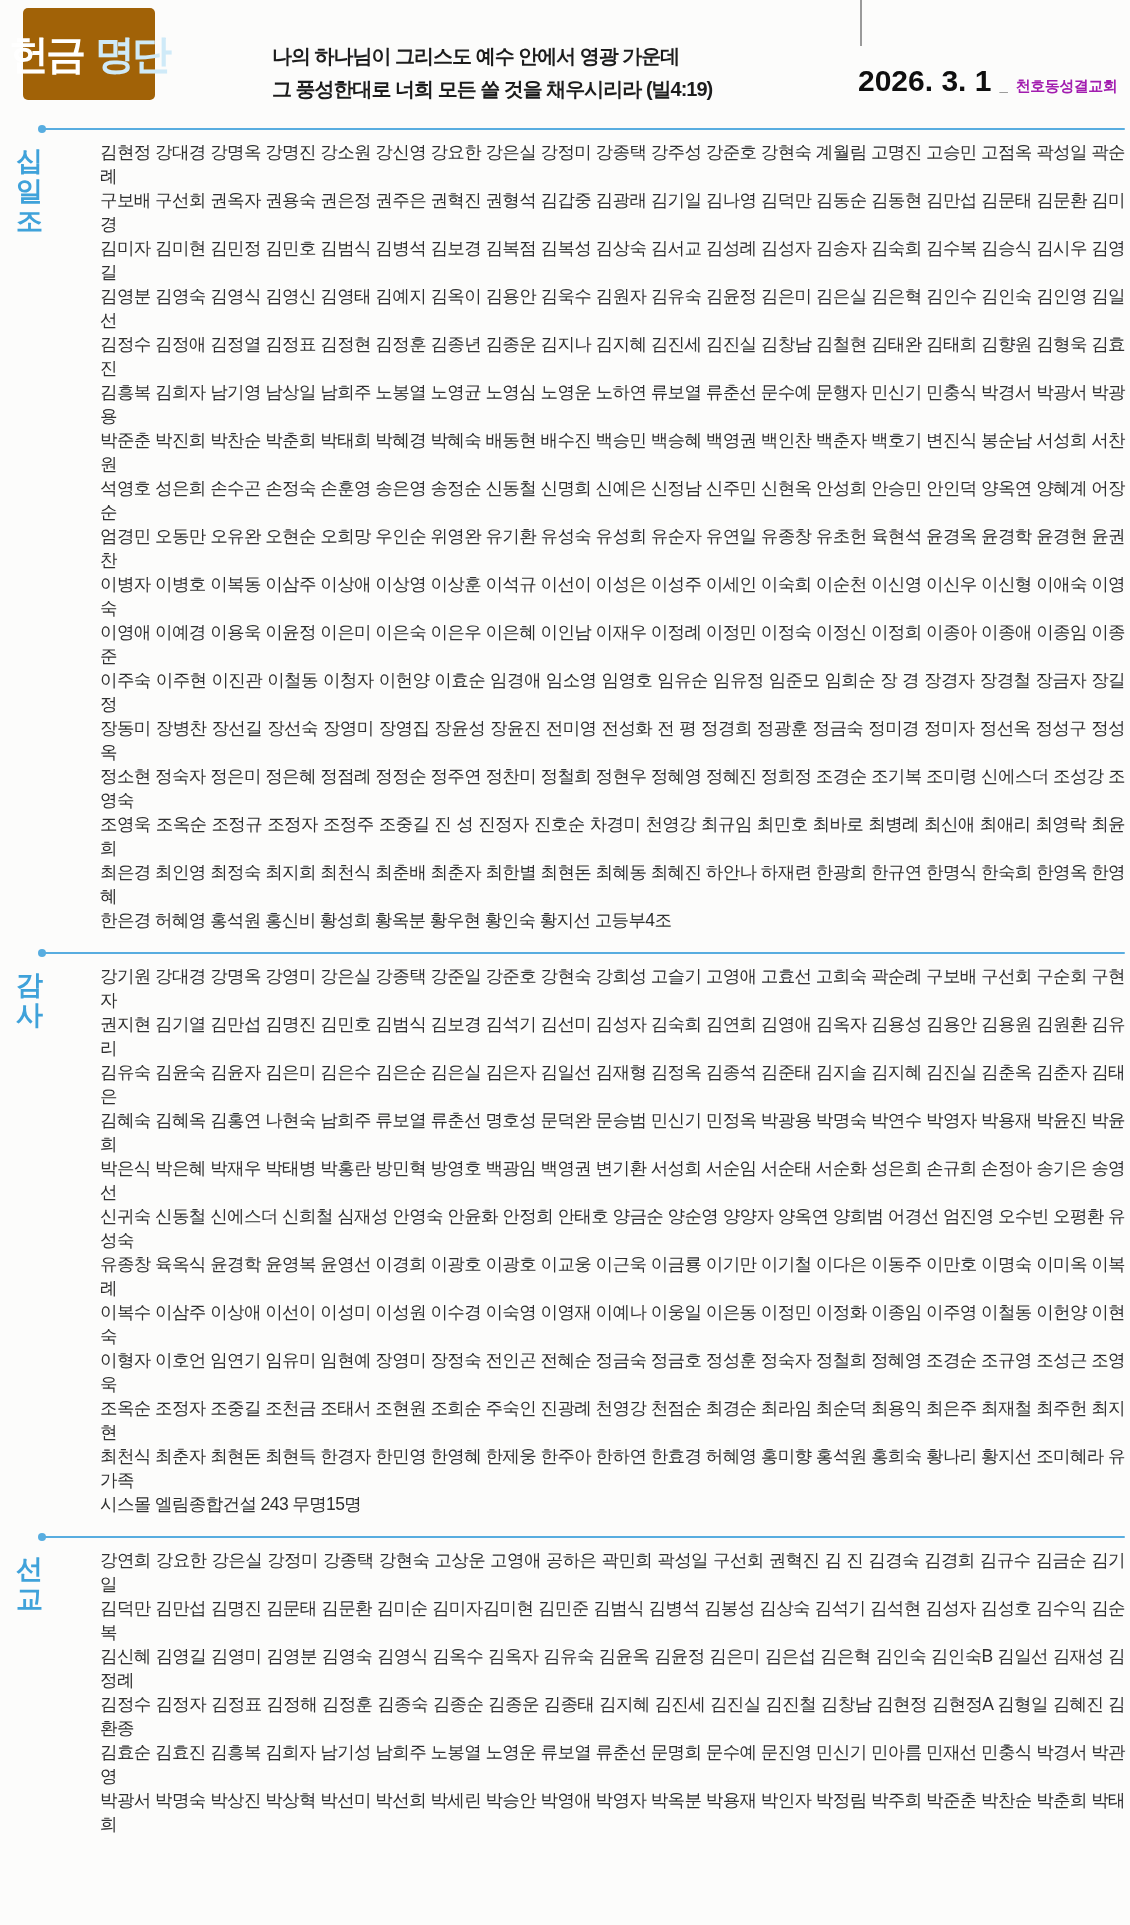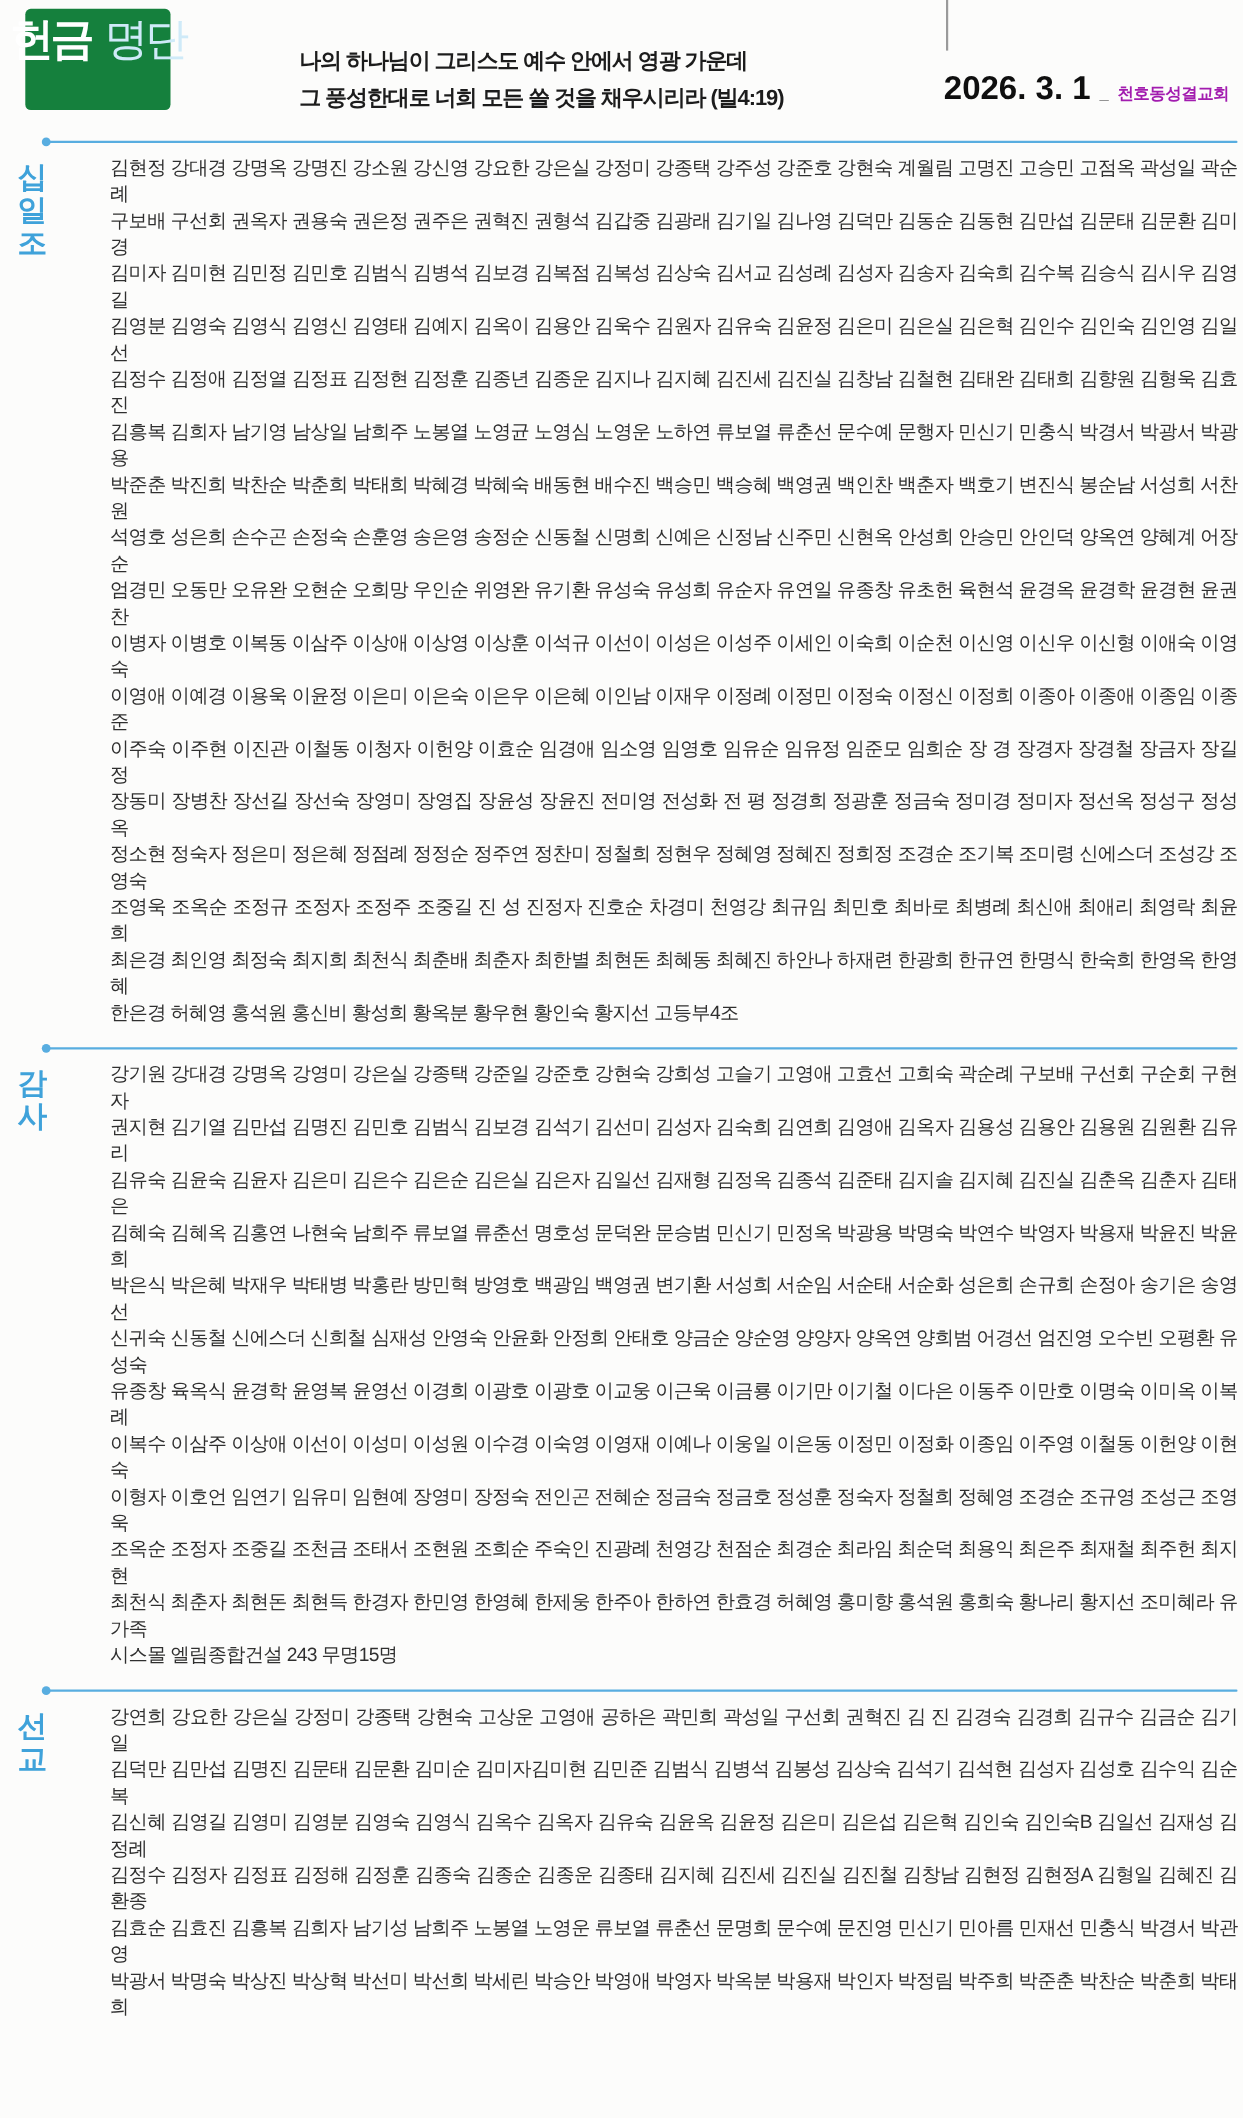--- a/index.html
+++ b/index.html
@@ -5,26 +5,26 @@
   html,body{margin:0;padding:0;}
   body{
     width:1130px;height:1925px;position:relative;overflow:hidden;
     background:#fcfcfb;color:#2e2e2e;
     font-family:"Liberation Sans","DejaVu Sans",sans-serif;
   }
   
   .header{position:relative;height:108px;}
   .logo{
     position:absolute;left:23px;top:8px;width:132px;height:92px;
-    background:#15803d;border-radius:5px;
-    display:flex;align-items:flex-start;justify-content:center;
+    background:#a16207;border-radius:5px;
+    display:flex;align-items:center;justify-content:center;
     font-size:40px;letter-spacing:-3px;white-space:nowrap;
   }
   .logo .p1{color:#ffffff;font-weight:800;}
-  .logo .p2{color:#cfeaf8;font-weight:400;margin-left:12px;}
+  .logo .p2{color:#cfeaf8;font-weight:700;margin-left:12px;}
   .verse{
     position:absolute;left:272px;top:40px;
     font-size:20px;font-weight:700;line-height:33px;color:#1c1c1c;letter-spacing:-1px;
   }
   .topline{position:absolute;left:860px;top:0;width:2px;height:46px;background:#9a9a9a;}
   .datewrap{position:absolute;left:858px;top:64px;white-space:nowrap;display:flex;align-items:baseline;gap:8px;}
   .date{font-size:30px;font-weight:800;color:#0f0f0f;letter-spacing:0;}
   .dash{font-size:15px;color:#555;font-weight:700;}
   .church{font-size:15px;color:#a21caf;font-weight:600;letter-spacing:-0.5px;}
   

